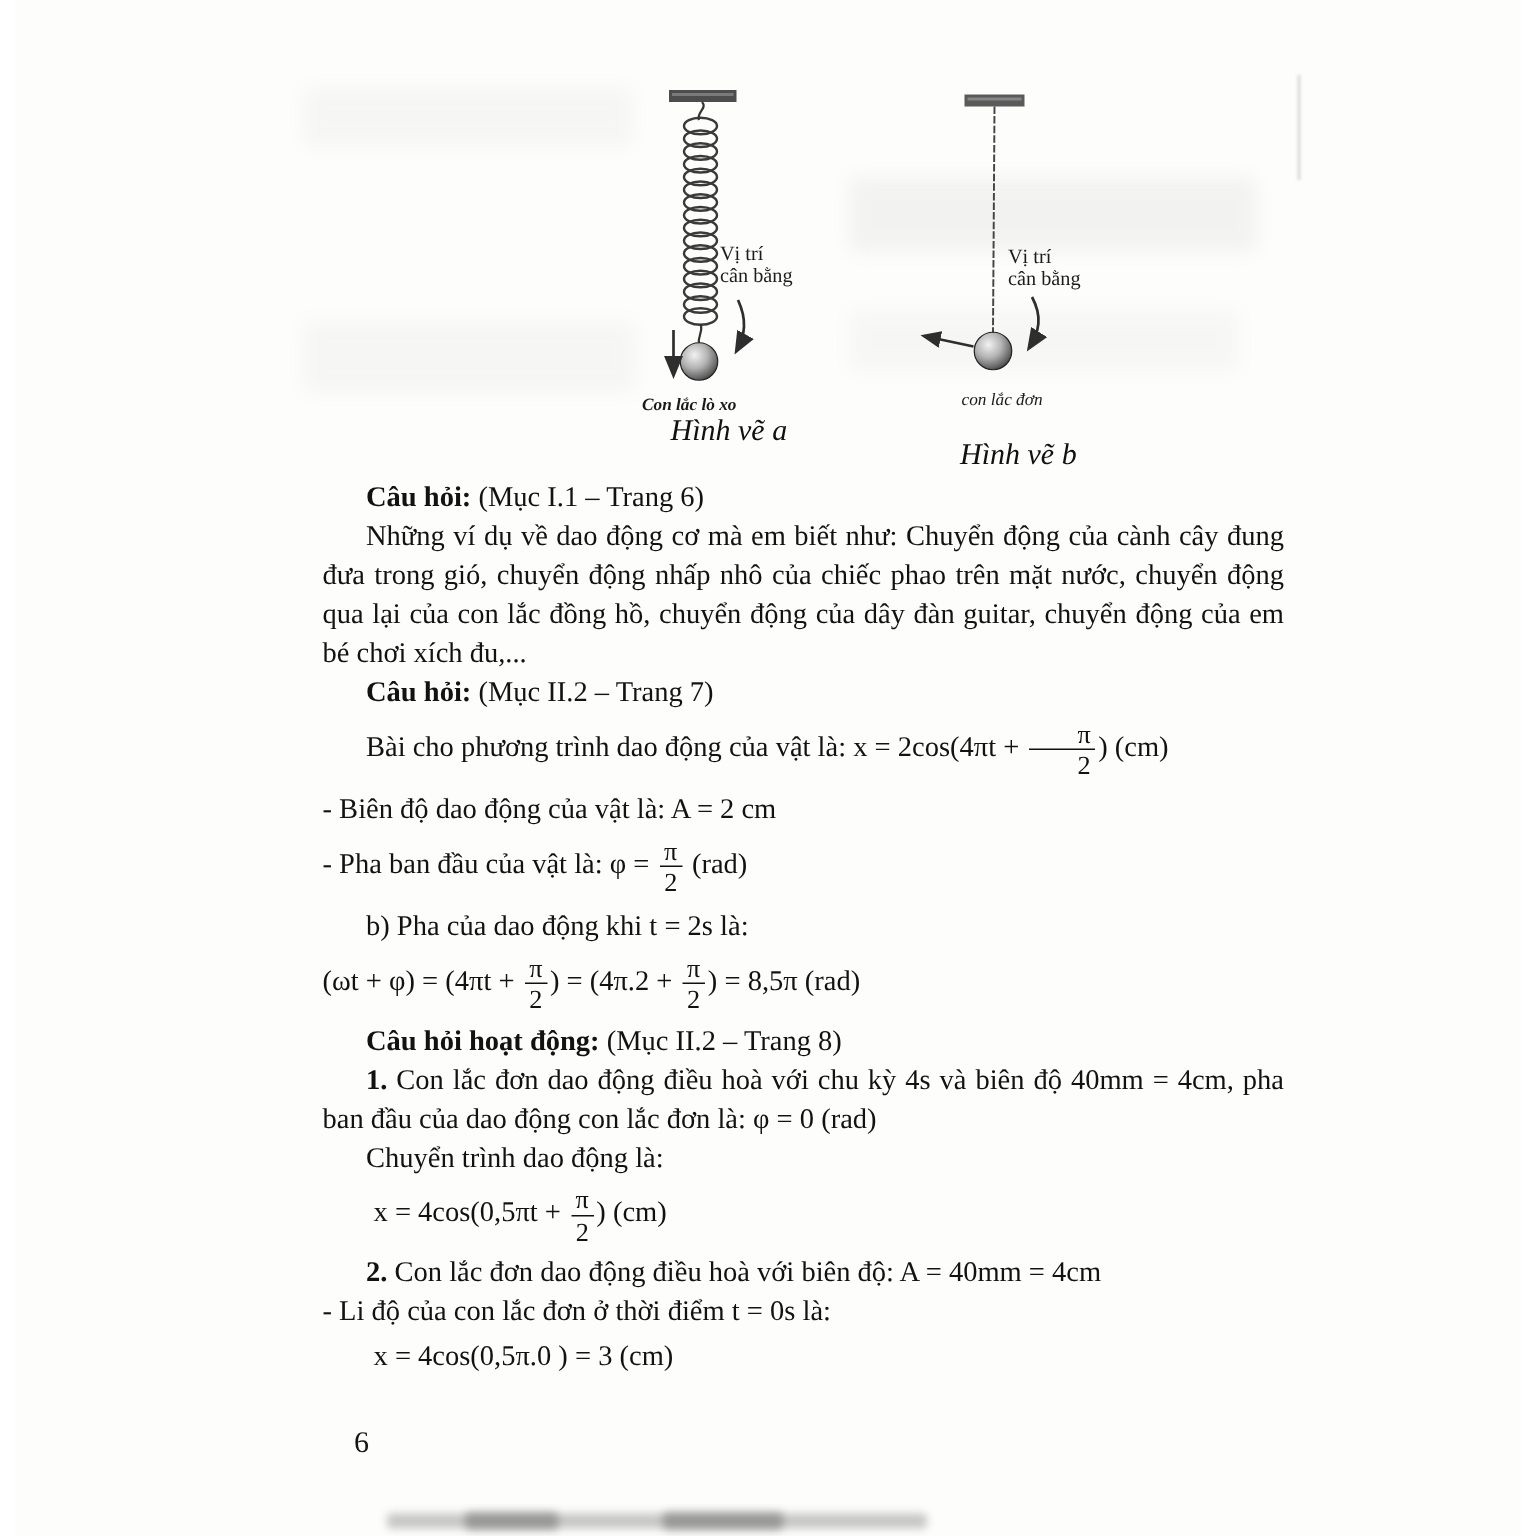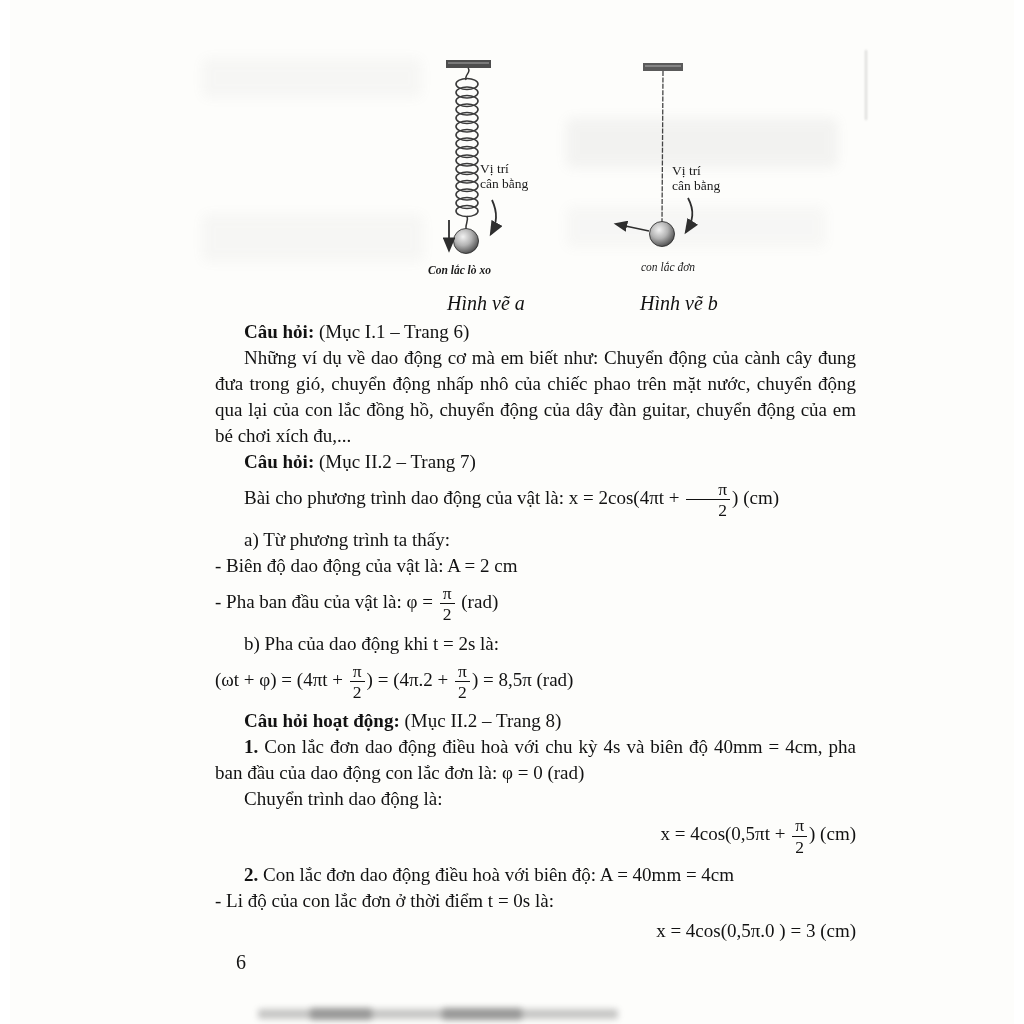--- a/index.html
+++ b/index.html
@@ -19,21 +19,21 @@
   .fig-caption.bold{font-weight:bold;}
   .fig-title{position:absolute;font-size:20px;font-style:italic;color:#111;white-space:nowrap;}
 
   .textcol{
     position:absolute;left:205px;top:319px;width:641px;
     font-size:19px;line-height:26px;text-align:justify;
   }
   .para{margin:0;}
   .ind{text-indent:29px;}
   .eqline{margin:5px 0 7px;}
-  .center-eq{text-align:right;text-indent:0;padding-left:34px;margin:4px 0 6px;}
+  .center-eq{text-align:left;text-indent:0;padding-left:34px;margin:4px 0 6px;}
   .frac{
     display:inline-flex;flex-direction:column;align-items:center;
     vertical-align:middle;line-height:1.05;font-size:17.5px;margin:0 2px;
   }
   .frac .num{padding:0 3px 1px;border-bottom:1.6px solid #111;}
   .frac .den{padding-top:1px;}
   .pagenum{position:absolute;left:226px;top:951px;font-size:20px;color:#151515;}
 </style>
 </head>
 <body>
@@ -103,38 +103,37 @@
   <div class="fig-label" style="left:470px;top:161px;">
     <div>Vị trí</div>
     <div>cân bằng</div>
   </div>
   <div class="fig-label" style="left:662px;top:163px;">
     <div>Vị trí</div>
     <div>cân bằng</div>
   </div>
   <div class="fig-caption bold" style="left:418px;top:264px;">Con lắc lò xo</div>
   <div class="fig-caption" style="left:631px;top:261px;text-align:center;">con lắc đơn</div>
-  <div class="fig-title" style="left:437px;top:292px;">Hình vẽ a</div>
+  <div class="fig-title" style="left:437px;top:276px;">Hình vẽ a</div>
   <div class="fig-title" style="left:630px;top:292px;">Hình vẽ b</div>
 
   <div class="textcol">
 
 
     <p class="para ind"><b>Câu hỏi:</b><span> (Mục I.1 – Trang 6)</span></p>
 
     <p class="para ind"><span>Những ví dụ về dao động cơ mà em biết như: Chuyển động của cành cây đung đưa trong gió, chuyển động nhấp nhô của chiếc phao trên mặt nước, chuyển động qua lại của con lắc đồng hồ, chuyển động của dây đàn guitar, chuyển động của em bé chơi xích đu,...</span></p>
 
     <p class="para ind"><b>Câu hỏi:</b><span> (Mục II.2 – Trang 7)</span></p>
 
     <p class="para ind eqline"><span>Bài cho phương trình dao động của vật là: x = 2cos(4πt + </span><span class="frac">
           <span class="num">π</span>
           <span class="den">2</span>
         </span><span>) (cm)</span></p>
 
-    <p class="para ind"><span>a) Từ phương trình ta thấy:</span></p>
 
     <p class="para"><span>- Biên độ dao động của vật là: A = 2 cm</span></p>
 
     <p class="para eqline"><span>- Pha ban đầu của vật là: φ = </span><span class="frac">
           <span class="num">π</span>
           <span class="den">2</span>
         </span><span> (rad)</span></p>
 
     <p class="para ind"><span>b) Pha của dao động khi t = 2s là:</span></p>
 

